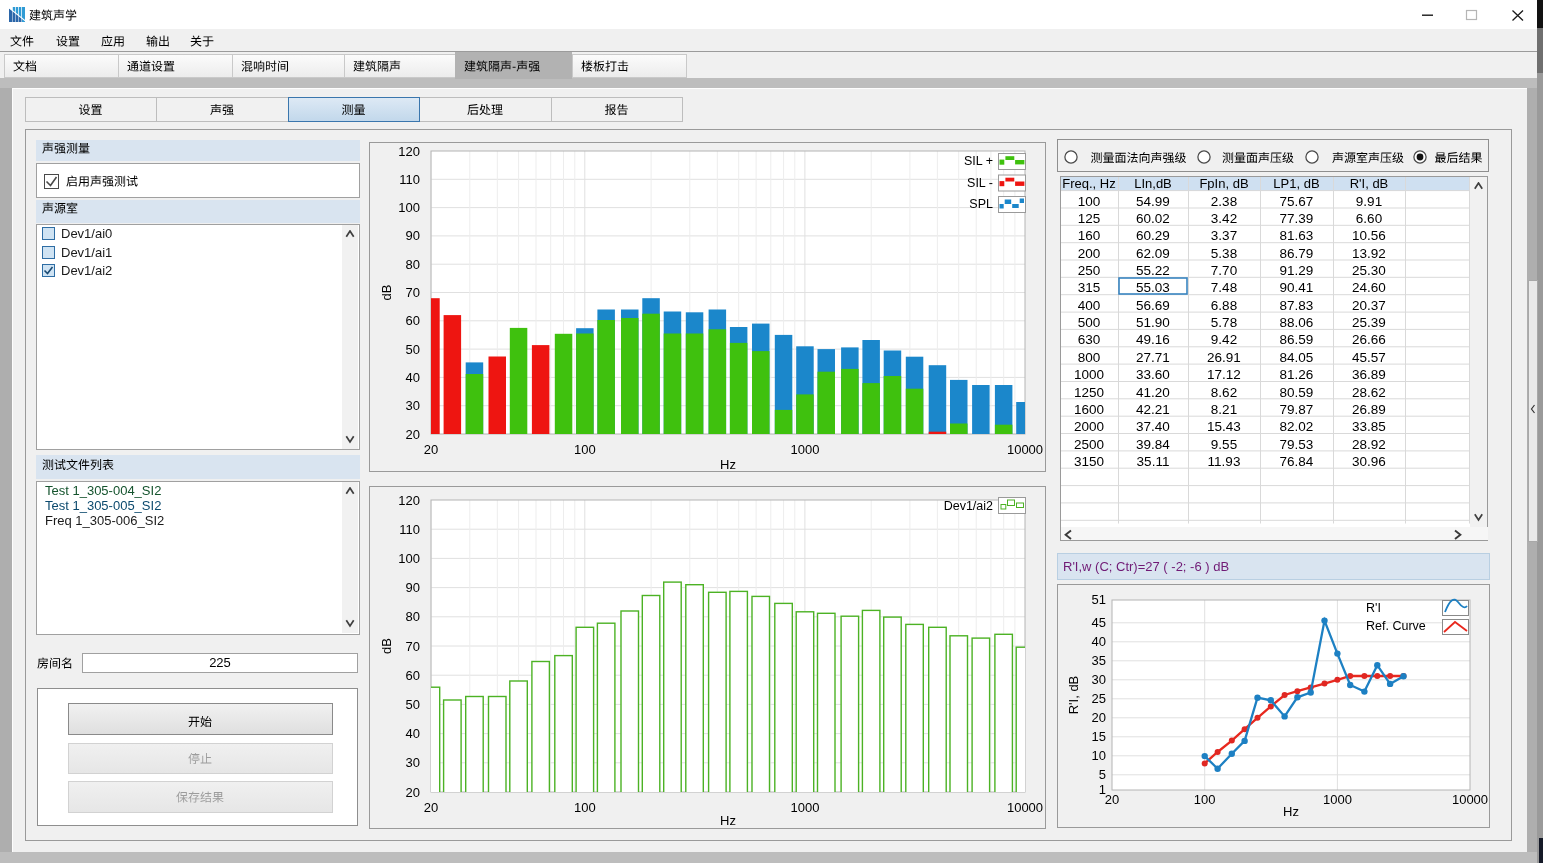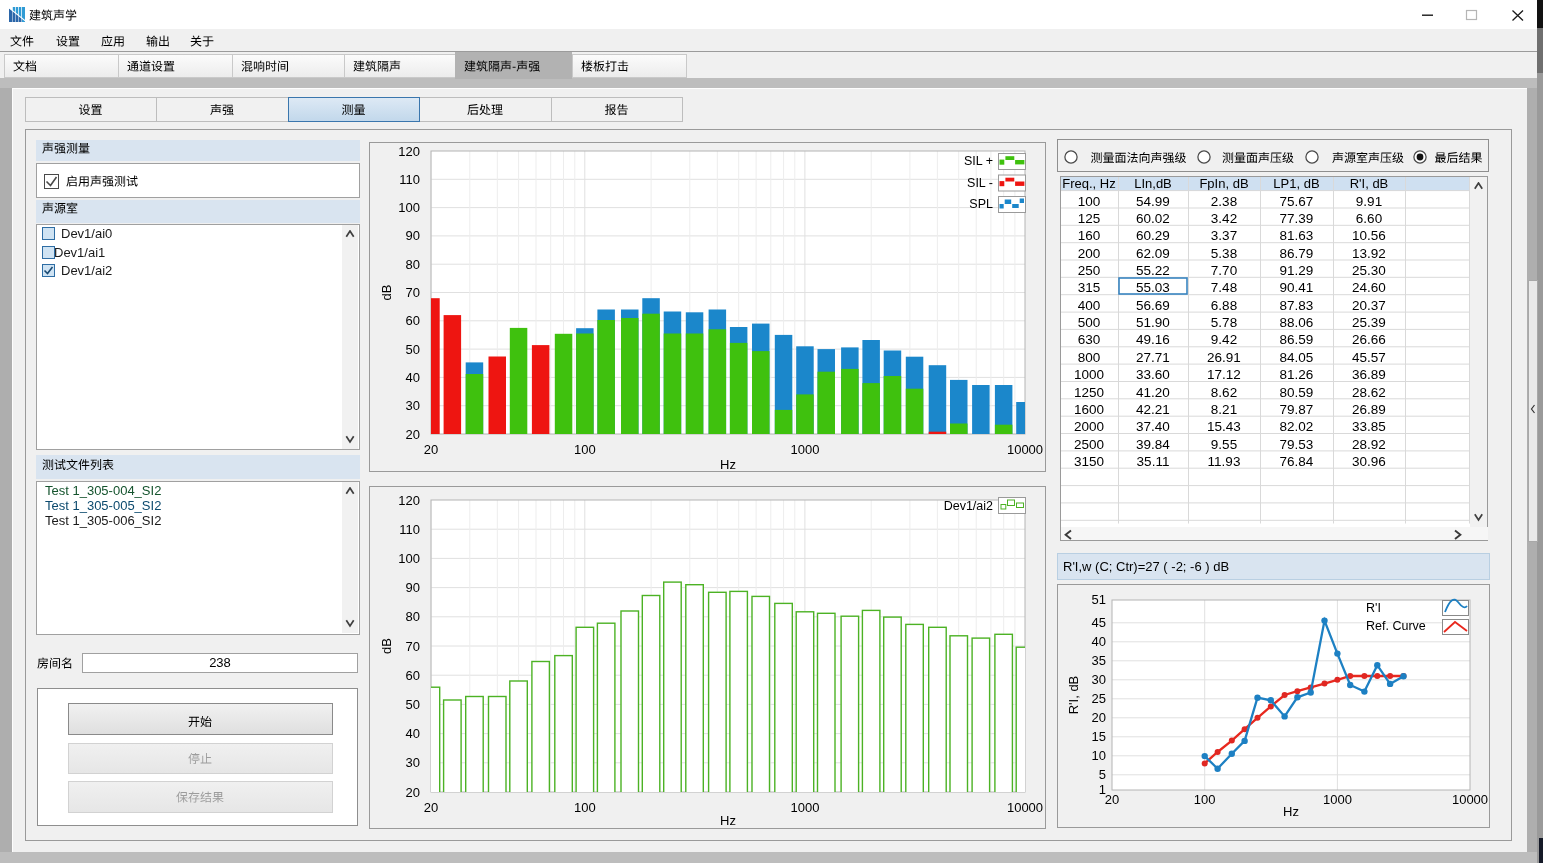--- a/index.html
+++ b/index.html
@@ -118,46 +118,46 @@
 <div style="position:absolute;left:36px;top:162.5px;width:324px;height:35px;background:#fff;border:1px solid #a0a0a0"></div>
 <div style="position:absolute;left:44px;top:173.5px;width:15px;height:15px;background:#ffffff;border:1px solid #494949"></div>
 <svg class="abs" style="left:44px;top:173.5px" width="15" height="15">
     <path d="M2.5 7.5 L6.5 11.5 L12.5 3" stroke="#4a4a4a" stroke-width="1.6" fill="none"></path>
   </svg>
 <div style="position:absolute;left:36px;top:199.5px;width:324px;height:23px;background:#d9e4f0"></div>
 <div style="position:absolute;left:36px;top:224px;width:324px;height:226px;background:#fff;border:1px solid #a0a0a0"></div>
 <div style="position:absolute;left:42px;top:227.0px;width:13px;height:13px;background:#cfe3f3;border:1px solid #2e6da4"></div>
 <div style="position:absolute;left:61px;top:226.0px;width:120px;height:16px;font-size:13px;color:#1a1a1a">Dev1/ai0</div>
 <div style="position:absolute;left:42px;top:245.5px;width:13px;height:13px;background:#cfe3f3;border:1px solid #2e6da4"></div>
-<div style="position:absolute;left:54px;top:244.5px;width:120px;height:16px;font-size:13px;color:#1a1a1a">Dev1/ai1</div>
+<div style="position:absolute;left:61px;top:244.5px;width:120px;height:16px;font-size:13px;color:#1a1a1a">Dev1/ai1</div>
 <div style="position:absolute;left:42px;top:264.0px;width:13px;height:13px;background:#cfe3f3;border:1px solid #2e6da4"></div>
 <svg class="abs" style="left:42px;top:264.0px" width="13" height="13">
     <path d="M2.5 6.5 L5.5 9.5 L10.5 3" stroke="#1a4a73" stroke-width="1.6" fill="none"></path>
   </svg>
 <div style="position:absolute;left:61px;top:263.0px;width:120px;height:16px;font-size:13px;color:#1a1a1a">Dev1/ai2</div>
 <div style="position:absolute;left:342px;top:225px;width:16px;height:224px;background:#f1f1f1"></div>
 <svg class="abs" style="left:342px;top:230px" width="16" height="9">
     <path d="M4.3 6.8 L8.0 1 L11.7 6.8" stroke="#3f3f3f" stroke-width="1.7" fill="none"></path>
   </svg>
 <svg class="abs" style="left:342px;top:435px" width="16" height="9">
     <path d="M4.3 1.2 L8.0 7 L11.7 1.2" stroke="#3f3f3f" stroke-width="1.7" fill="none"></path>
   </svg>
 <div style="position:absolute;left:36px;top:455px;width:324px;height:24px;background:#d9e4f0"></div>
 <div style="position:absolute;left:36px;top:480.5px;width:324px;height:154px;background:#fff;border:1px solid #a0a0a0"></div>
 <div style="position:absolute;left:45px;top:483px;width:200px;height:14px;font-size:13px;color:#14532d">Test 1_305-004_SI2</div>
 <div style="position:absolute;left:45px;top:498px;width:200px;height:14px;font-size:13px;color:#0c4a6e">Test 1_305-005_SI2</div>
-<div style="position:absolute;left:45px;top:513px;width:200px;height:14px;font-size:13px;color:#1a1a1a">Test 1_305-006_SI2</div>
+<div style="position:absolute;left:45px;top:513px;width:200px;height:14px;font-size:13px;color:#1a1a1a">Freq 1_305-006_SI2</div>
 <div style="position:absolute;left:342px;top:481.5px;width:16px;height:151.5px;background:#f1f1f1"></div>
 <svg class="abs" style="left:342px;top:486.5px" width="16" height="9">
     <path d="M4.3 6.8 L8.0 1 L11.7 6.8" stroke="#3f3f3f" stroke-width="1.7" fill="none"></path>
   </svg>
 <svg class="abs" style="left:342px;top:619px" width="16" height="9">
     <path d="M4.3 1.2 L8.0 7 L11.7 1.2" stroke="#3f3f3f" stroke-width="1.7" fill="none"></path>
   </svg>
-<div style="position:absolute;left:82px;top:653px;width:276px;height:20px;background:#fff;border:1px solid #a0a0a0;font-size:13px;text-align:center;line-height:18px">238</div>
+<div style="position:absolute;left:82px;top:653px;width:276px;height:20px;background:#fff;border:1px solid #a0a0a0;font-size:13px;text-align:center;line-height:18px">225</div>
 <div style="position:absolute;left:36.5px;top:687.5px;width:321px;height:138px;background:#fff;border:1px solid #8e8e8e"></div>
 <div style="position:absolute;left:67.5px;top:702.5px;width:265px;height:32.5px;background:linear-gradient(#f1f1f1,#dfdfdf);border:1px solid #8a8a8a"></div>
 <div style="position:absolute;left:67.5px;top:742.5px;width:265px;height:31px;background:linear-gradient(#f0f0f0,#e6e6e6);border:1px solid #d2d2d2"></div>
 <div style="position:absolute;left:67.5px;top:781px;width:265px;height:31.5px;background:linear-gradient(#f0f0f0,#e6e6e6);border:1px solid #d2d2d2"></div>
 <svg class="abs" style="left:369px;top:142px" width="677" height="330">
     <rect x="0.5" y="0.5" width="676" height="329" fill="#f0f0f0" stroke="#9a9a9a"></rect>
     <rect x="62" y="9" width="594" height="283" fill="#fff"></rect>
     <line x1="62" y1="263.7" x2="656" y2="263.7" stroke="#e0e0e0"></line>
     <line x1="62" y1="235.4" x2="656" y2="235.4" stroke="#e0e0e0"></line>
     <line x1="62" y1="207.1" x2="656" y2="207.1" stroke="#e0e0e0"></line>
@@ -514,21 +514,21 @@
     <path d="M4.8 1.2 L8.5 7 L12.2 1.2" stroke="#3f3f3f" stroke-width="1.7" fill="none"></path>
   </svg>
 <div style="position:absolute;left:1061px;top:527px;width:427px;height:13px;background:#f6f6f6"></div>
 <svg class="abs" style="left:1063px;top:529px" width="12" height="12">
     <path d="M8 1.5 L2.6 5.8 L8 10.1" stroke="#3a3a3a" stroke-width="1.9" fill="none"></path>
   </svg>
 <svg class="abs" style="left:1452px;top:529px" width="12" height="12">
     <path d="M3 1.5 L8.4 5.8 L3 10.1" stroke="#3a3a3a" stroke-width="1.9" fill="none"></path>
   </svg>
 <div style="position:absolute;left:1057px;top:553px;width:433px;height:27px;background:#d9e4f0;border:1px solid #b9cfe2"></div>
-<div style="position:absolute;left:1063px;top:559px;width:420px;height:16px;font-size:13px;color:#000000">R'I,w (C; Ctr)=27 ( -2; -6 ) dB</div>
+<div style="position:absolute;left:1063px;top:559px;width:420px;height:16px;font-size:13px;color:#701a75">R'I,w (C; Ctr)=27 ( -2; -6 ) dB</div>
 <svg class="abs" style="left:1057px;top:584px" width="433" height="244">
     <rect x="0.5" y="0.5" width="432" height="243" fill="#f0f0f0" stroke="#9a9a9a"></rect>
     <rect x="55" y="16" width="358" height="190" fill="#fff"></rect>
     <line x1="55" y1="190.8" x2="413" y2="190.8" stroke="#e0e0e0"></line>
     <line x1="55" y1="171.8" x2="413" y2="171.8" stroke="#e0e0e0"></line>
     <line x1="55" y1="152.8" x2="413" y2="152.8" stroke="#e0e0e0"></line>
     <line x1="55" y1="133.8" x2="413" y2="133.8" stroke="#e0e0e0"></line>
     <line x1="55" y1="114.8" x2="413" y2="114.8" stroke="#e0e0e0"></line>
     <line x1="55" y1="95.8" x2="413" y2="95.8" stroke="#e0e0e0"></line>
     <line x1="55" y1="76.8" x2="413" y2="76.8" stroke="#e0e0e0"></line>

